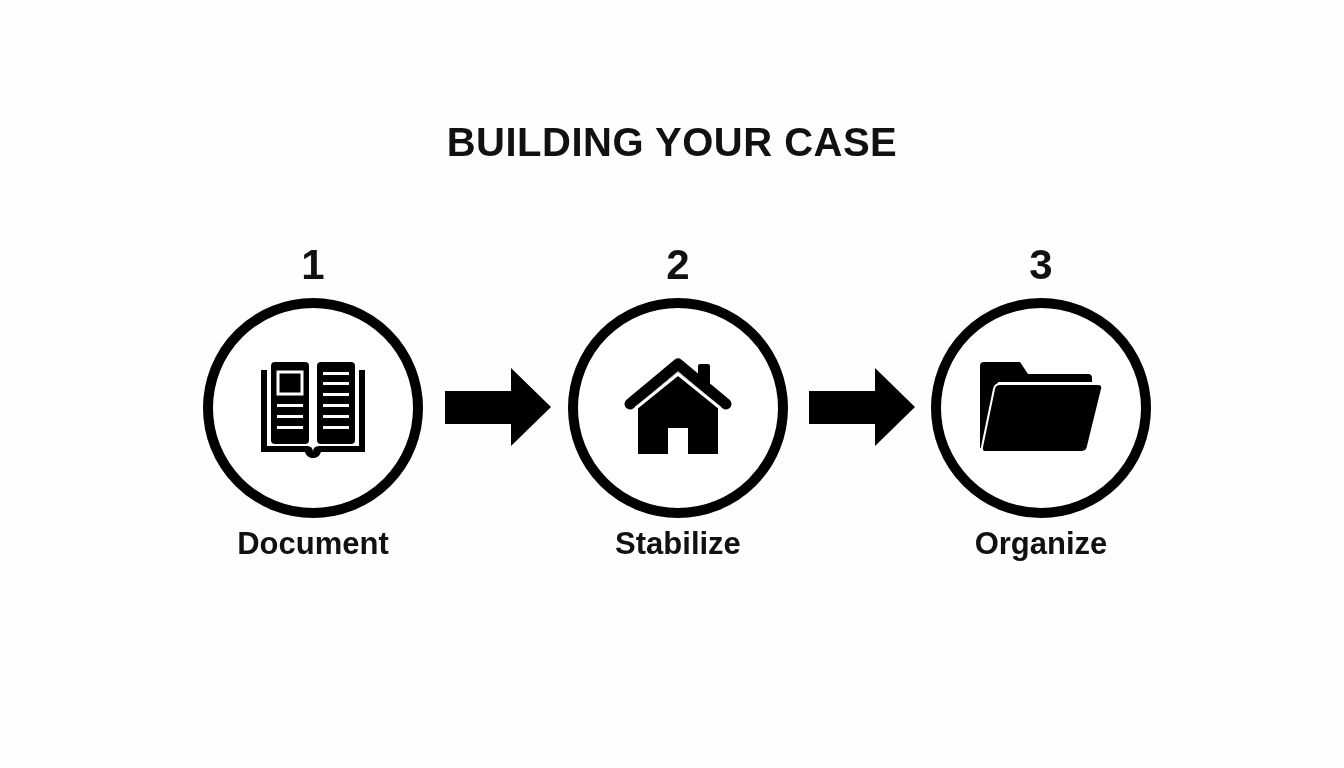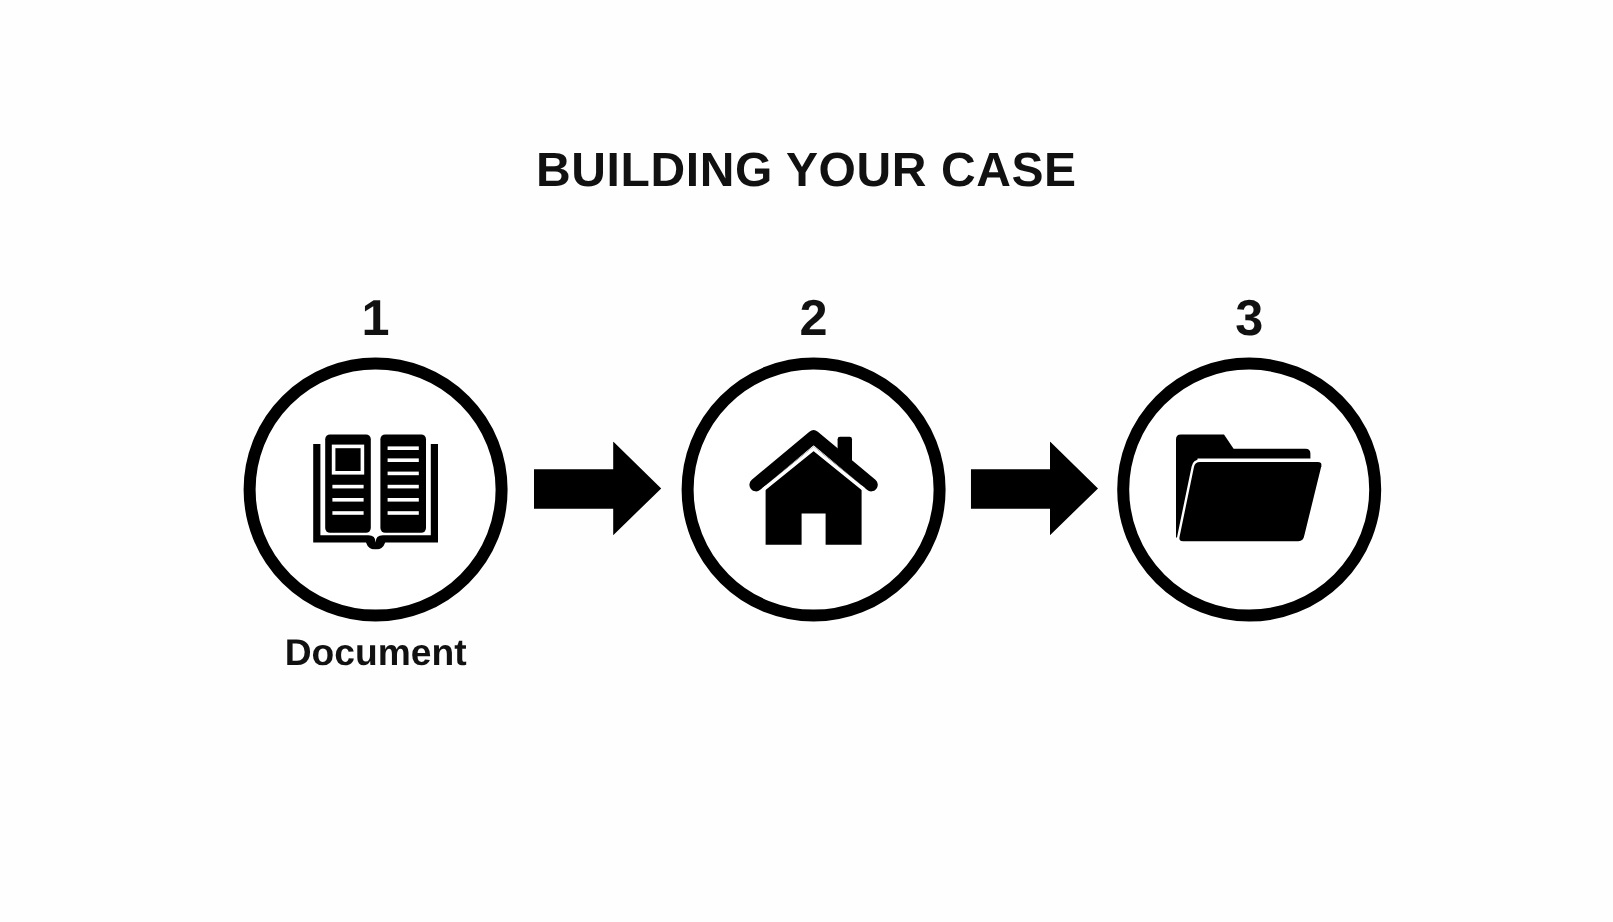--- a/index.html
+++ b/index.html
@@ -84,33 +84,35 @@
         <rect x="76" y="6" width="12" height="24" rx="2" fill="#000"></rect>
 
         <polyline points="8,46 56,6 104,46" fill="none" stroke="#000" stroke-width="11" stroke-linecap="round" stroke-linejoin="round"></polyline>
 
         <path d="M16 46 L56 14 L96 46 V96 H66 V70 H46 V96 H16 Z" fill="#000"></path>
 
         <polyline points="14,50 56,16 98,50" fill="none" stroke="#fff" stroke-width="3"></polyline>
       </svg>
     </span>
   </div>
+  <div class="step-label">Stabilize</div>
 </div>
 
 <div class="arrow" style="left:809px;">
   <svg width="106" height="78" viewBox="0 0 106 78">
     <polygon points="0,23 66,23 66,0 106,39 66,78 66,56 0,56" fill="#000"></polygon>
   </svg>
 </div>
 
 <div class="step" style="left:921px;">
   <div class="step-number">3</div>
   <div class="step-circle">
     <span>
       <svg width="126" height="96" viewBox="0 0 126 96">
 
         <path d="M2 6 q0 -4 4 -4 h36 l8 12 h60 q4 0 4 4 v4 H20 L8 88 H2 Z" fill="#000"></path>
 
         <path d="M22 24 H120 q5 0 4 5 L110 86 q-1 6 -6 6 H8 q-5 0 -4 -5 L16 29 q1 -5 6 -5 Z" fill="#000" stroke="#fff" stroke-width="2"></path>
       </svg>
     </span>
   </div>
+  <div class="step-label">Organize</div>
 </div>
 
 </body></html>

